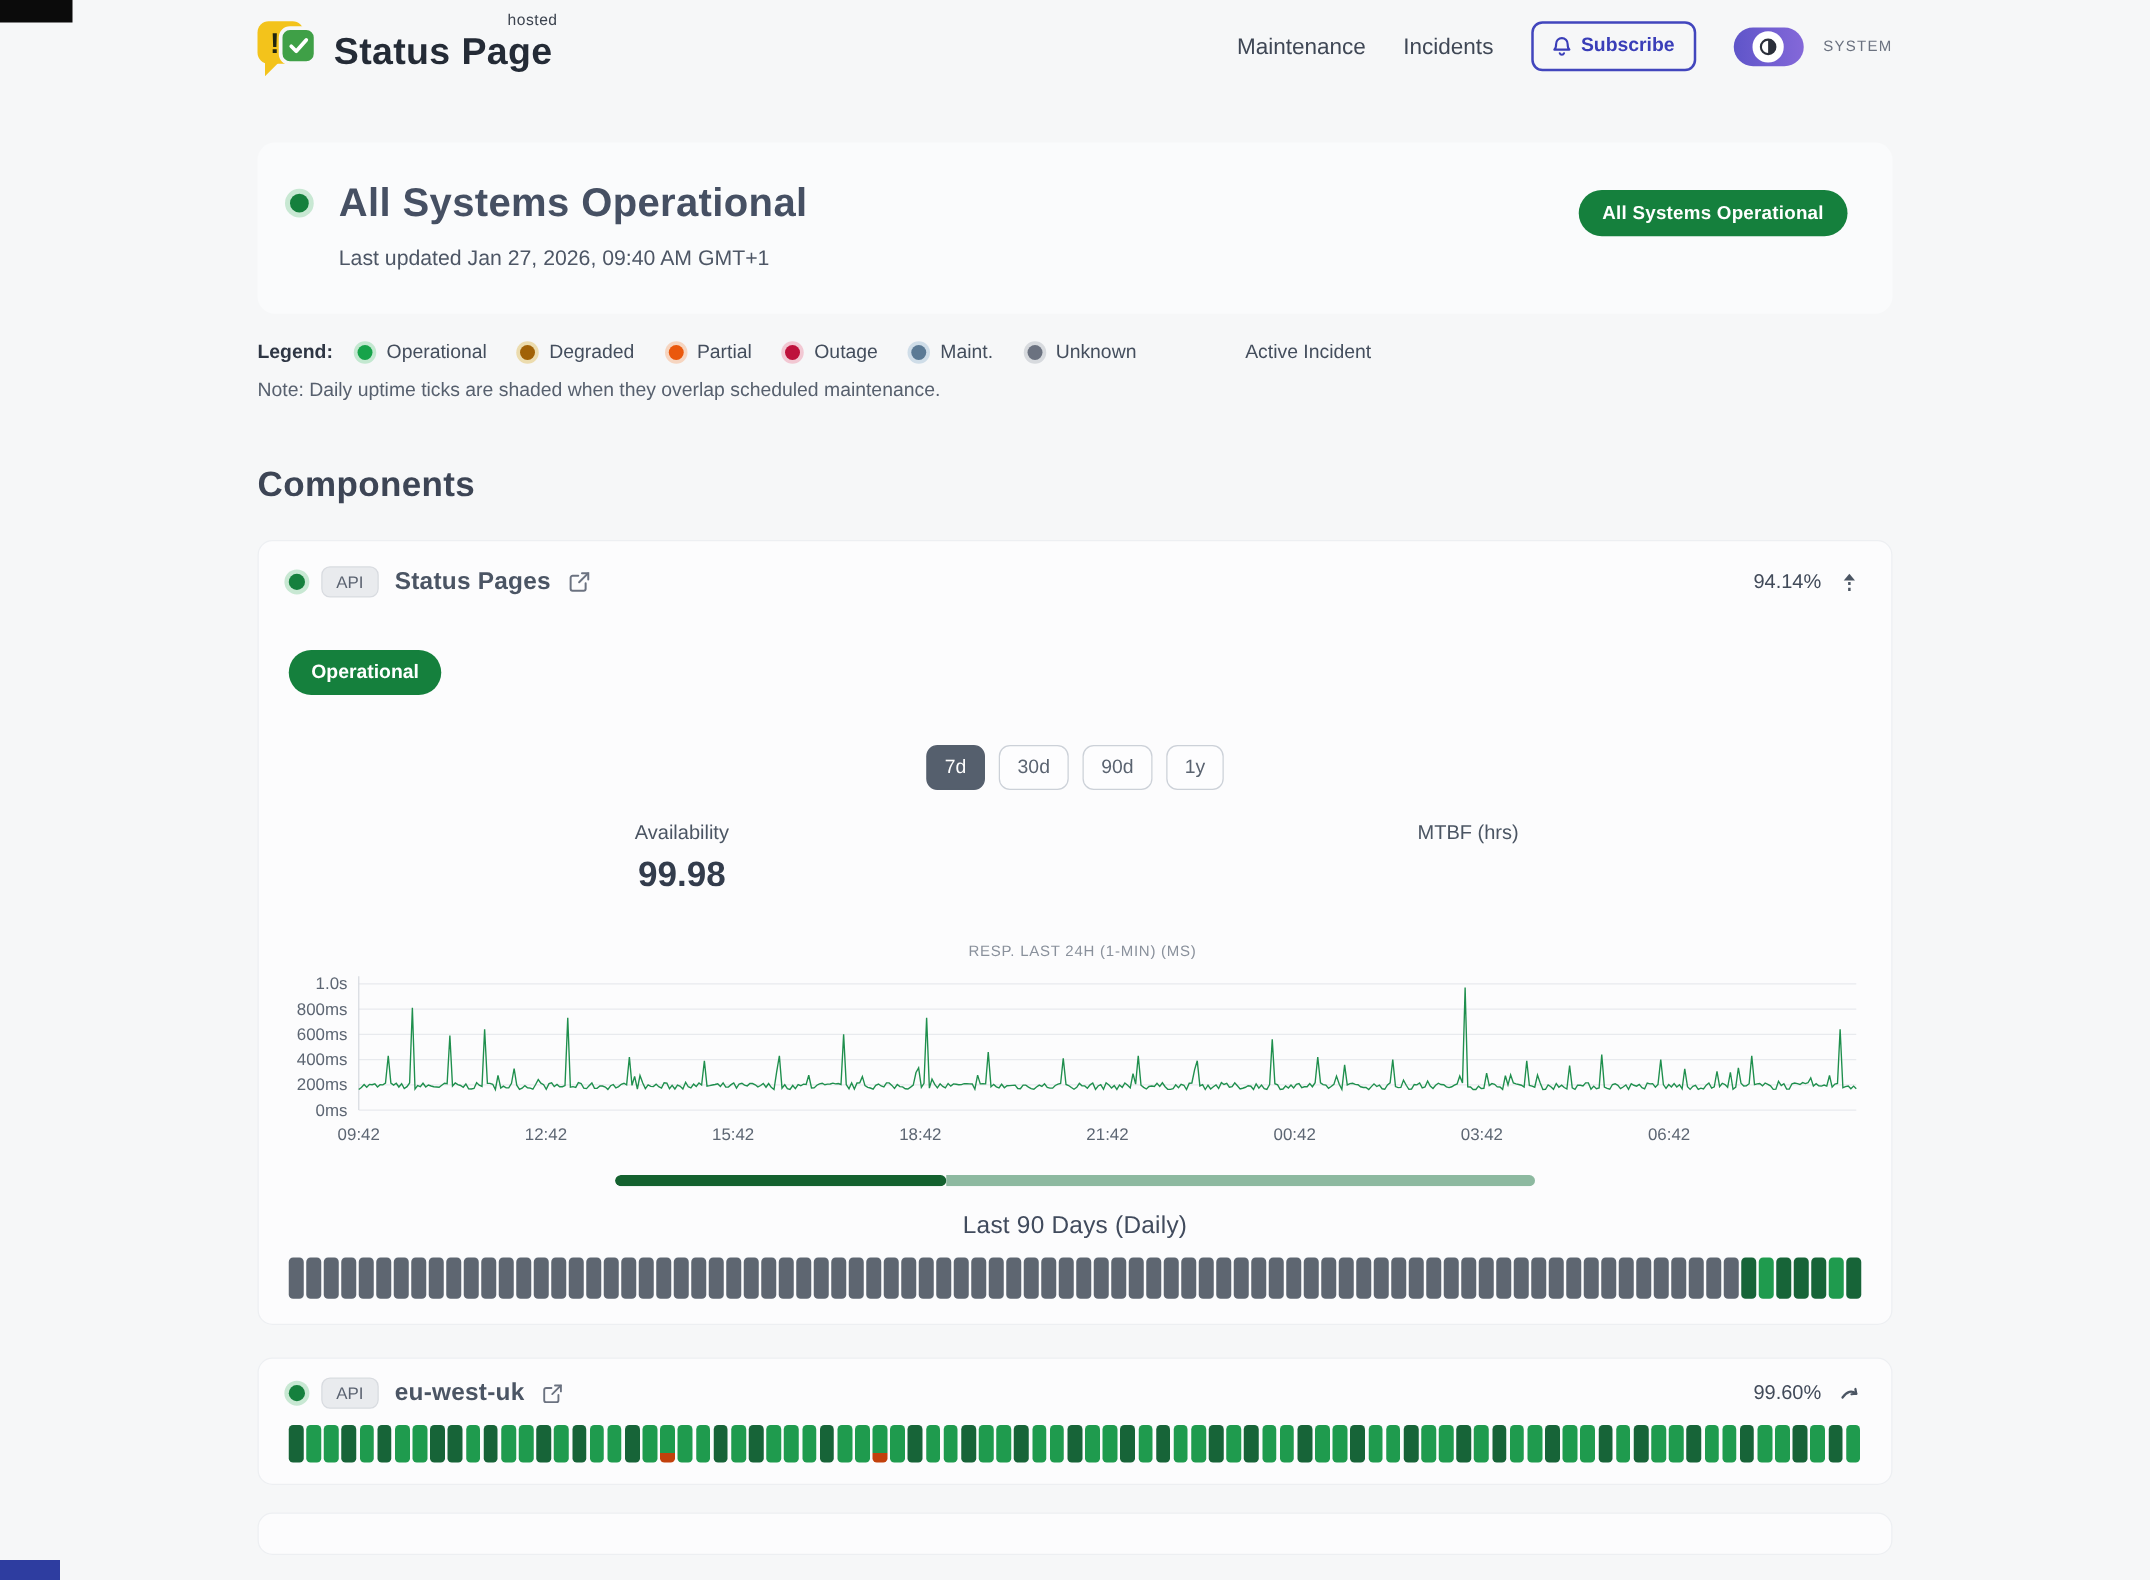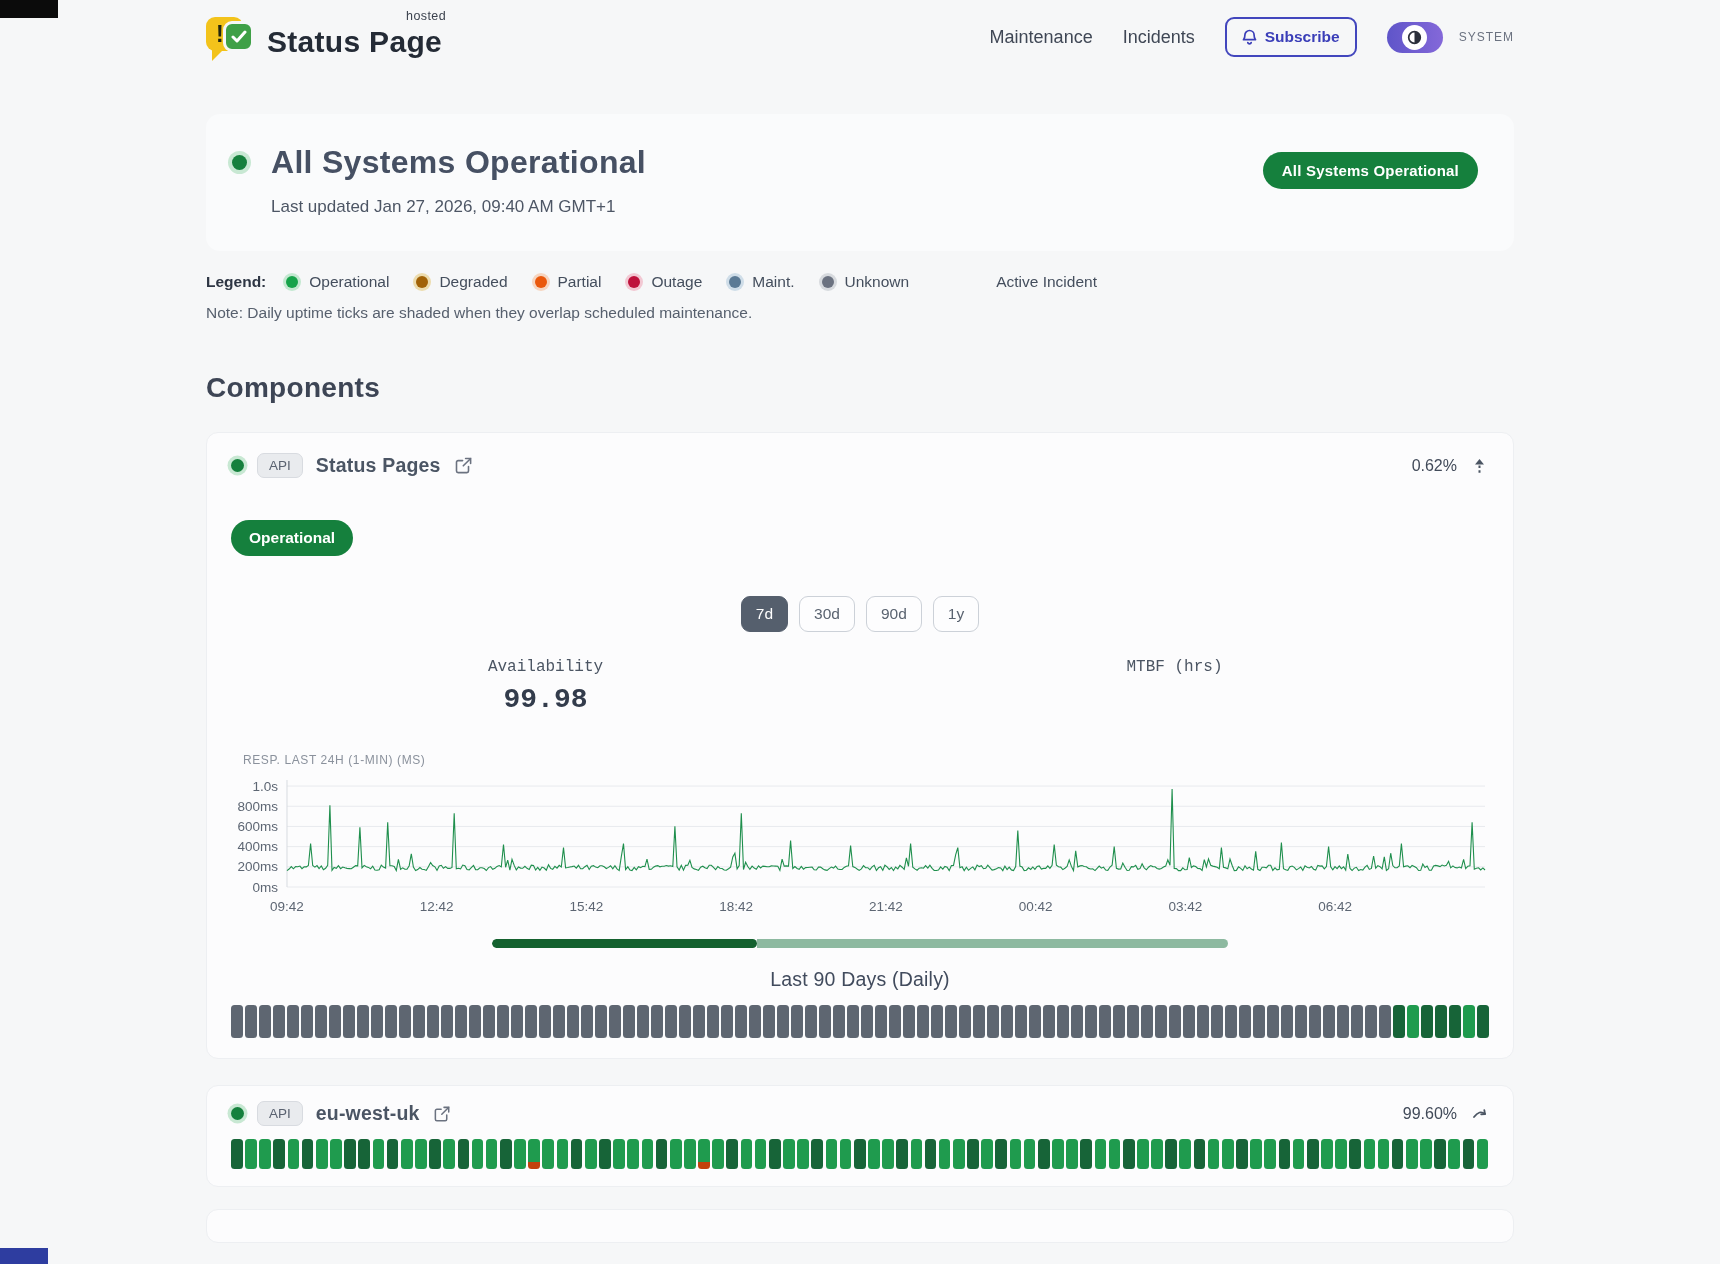--- a/index.html
+++ b/index.html
@@ -58,25 +58,25 @@
   .comp-uptime { margin-left:auto; font-size:16px; color:#414a59; }
   .icon-btn { background:none; border:none; cursor:pointer; display:flex; align-items:center; padding:2px; }
 
   .status-pill { display:inline-block; margin-top:42px; background:#15803d; color:#fff; font-size:15.5px; font-weight:700; border-radius:18px; padding:9px 18px; }
 
   .ranges { margin-top:40px; display:flex; justify-content:center; gap:11px; }
   .range-btn { font-family:inherit; font-size:15.5px; color:#5a6370; background:#fdfdfe; border:1.5px solid #ccd1d8; border-radius:9px; padding:8px 14px; cursor:pointer; }
   .range-btn.active { background:#555f6d; border-color:#555f6d; color:#fff; }
 
   .stats { margin-top:26px; display:flex; }
-  .stat { flex:1; text-align:center;font-family:Liberation Mono, monospace; }
+  .stat { flex:1; text-align:center; }
   .stat-label { font-size:16px; color:#4b5563; }
   .stat-value { margin-top:8px; font-size:28px; font-weight:600; color:#333c4c; }
 
-  .chart-block { margin-top:38px; }
+  .chart-block { margin-top:38px;text-align:center; }
   .chart-label { font-size:12px; letter-spacing:.6px; color:#8a919c; margin-left:12px; }
   .chart-svg { display:block; width:100%; margin-top:4px; }
   .ax { font-size:13.5px; fill:#5d6673; font-family:"Liberation Sans","DejaVu Sans",sans-serif; }
 
   .center-label { margin-top:20px; text-align:center; font-size:19.5px; color:#414b5d; letter-spacing:.2px; }
   .progress-wrap { width:736px; height:9px; border-radius:5px; margin:16px auto 0; overflow:hidden; display:flex; }
   .progress-fill { height:100%; border-radius:5px; }
   .progress-rest { flex:1; height:100%; }
 
   .ticks { display:flex; gap:2.5px; margin-top:14px; }
@@ -191,21 +191,21 @@
       <span class="dot dot-comp"></span>
       <span class="tag-badge">API</span>
       <span class="comp-name">Status Pages</span>
       <span class="ext-link">
         <svg width="19" height="19" viewBox="0 0 19 19">
             <path d="M14.5 10.5 v4.5 a1.6 1.6 0 0 1 -1.6 1.6 H4.1 a1.6 1.6 0 0 1 -1.6 -1.6 V6.2 a1.6 1.6 0 0 1 1.6 -1.6 h4.5" fill="none" stroke="#6b7280" stroke-width="1.6" stroke-linecap="round"></path>
             <path d="M11.6 2.5 h5 v5" fill="none" stroke="#6b7280" stroke-width="1.6" stroke-linecap="round"></path>
             <path d="M16.4 2.7 L9.3 9.8" stroke="#6b7280" stroke-width="1.6" stroke-linecap="round"></path>
           </svg>
       </span>
-      <span class="comp-uptime">0.62%</span>
+      <span class="comp-uptime">94.14%</span>
       <button class="icon-btn">
         <svg width="15" height="18" viewBox="0 0 15 18">
             <path d="M7.5 2 L12 7.4 H3 Z" fill="#4b5563"></path>
             <line x1="7.5" y1="8.5" x2="7.5" y2="16" stroke="#4b5563" stroke-width="2" stroke-dasharray="2.5 2.2"></line>
           </svg>
       </button>
     </div>
 
     <span class="status-pill">Operational</span>
 

